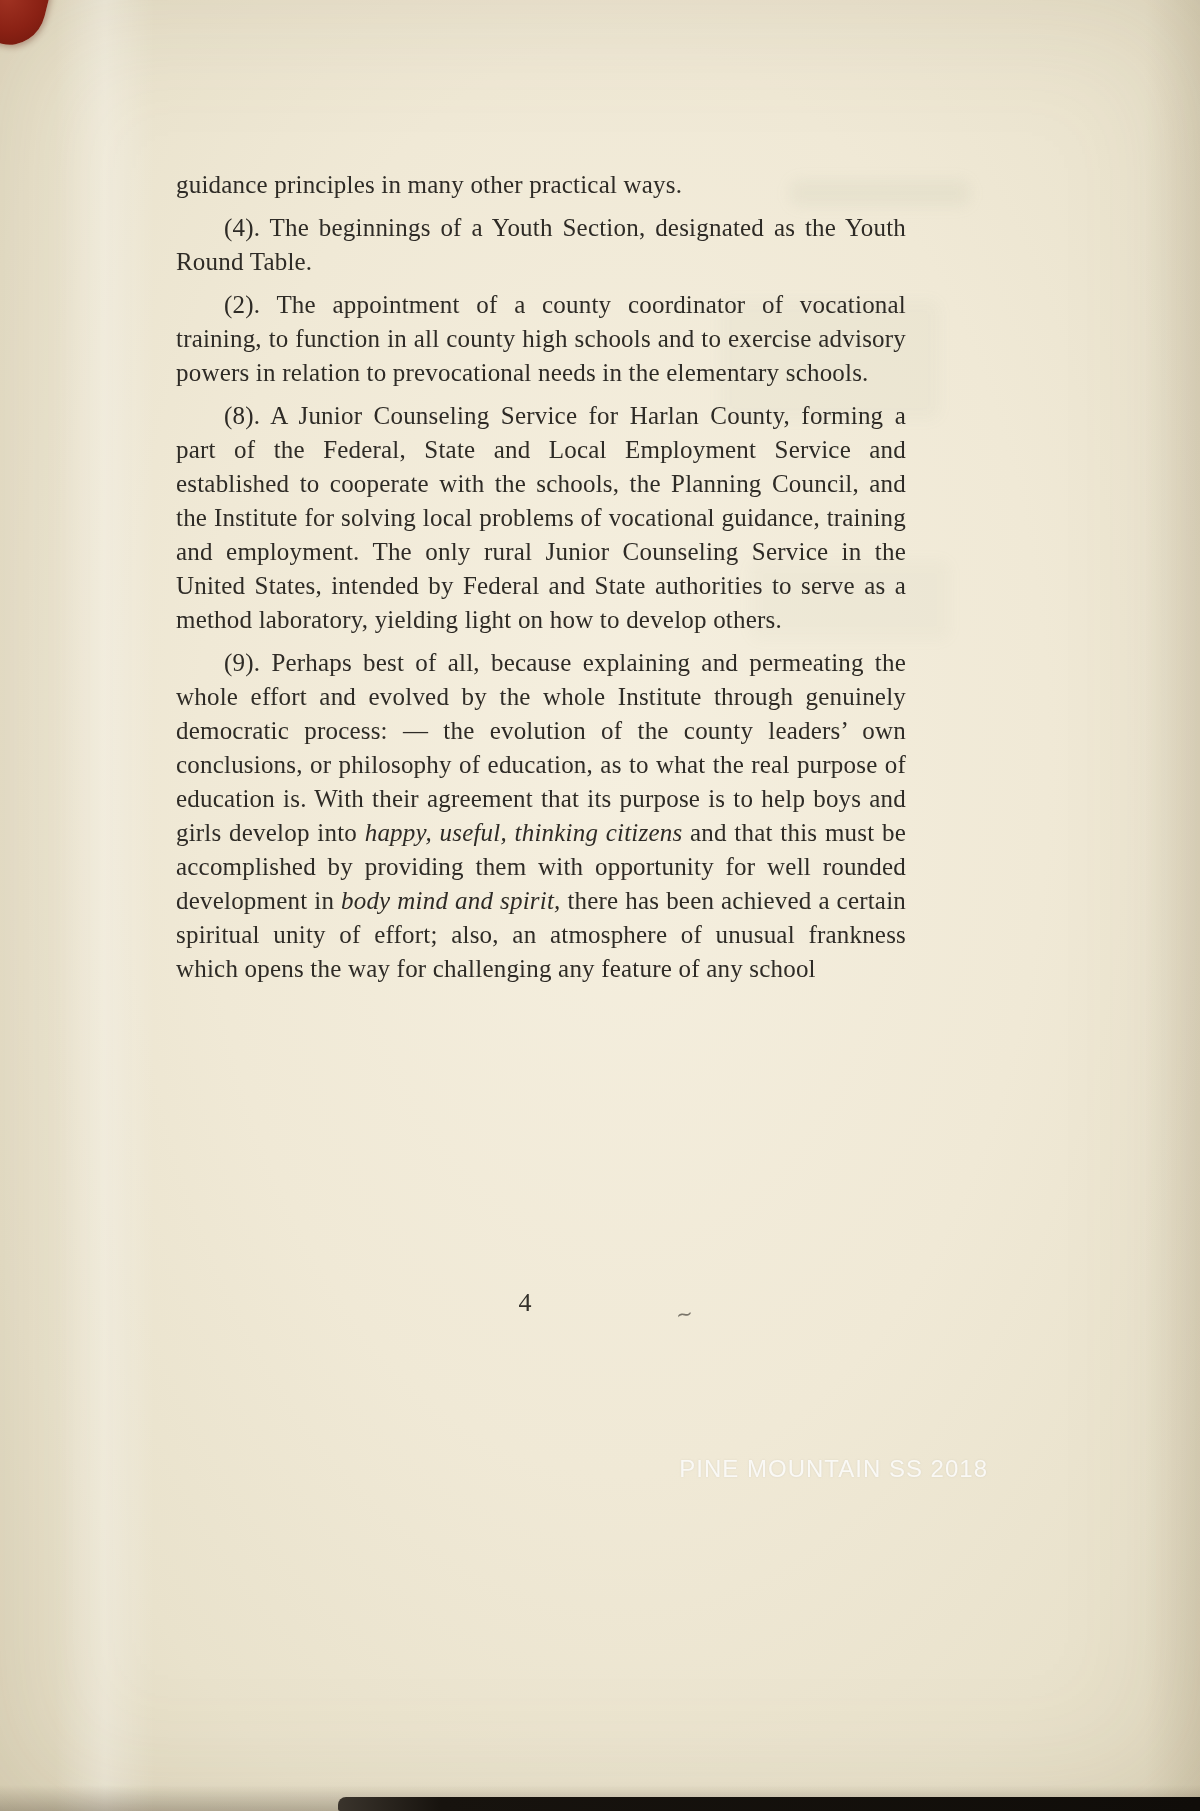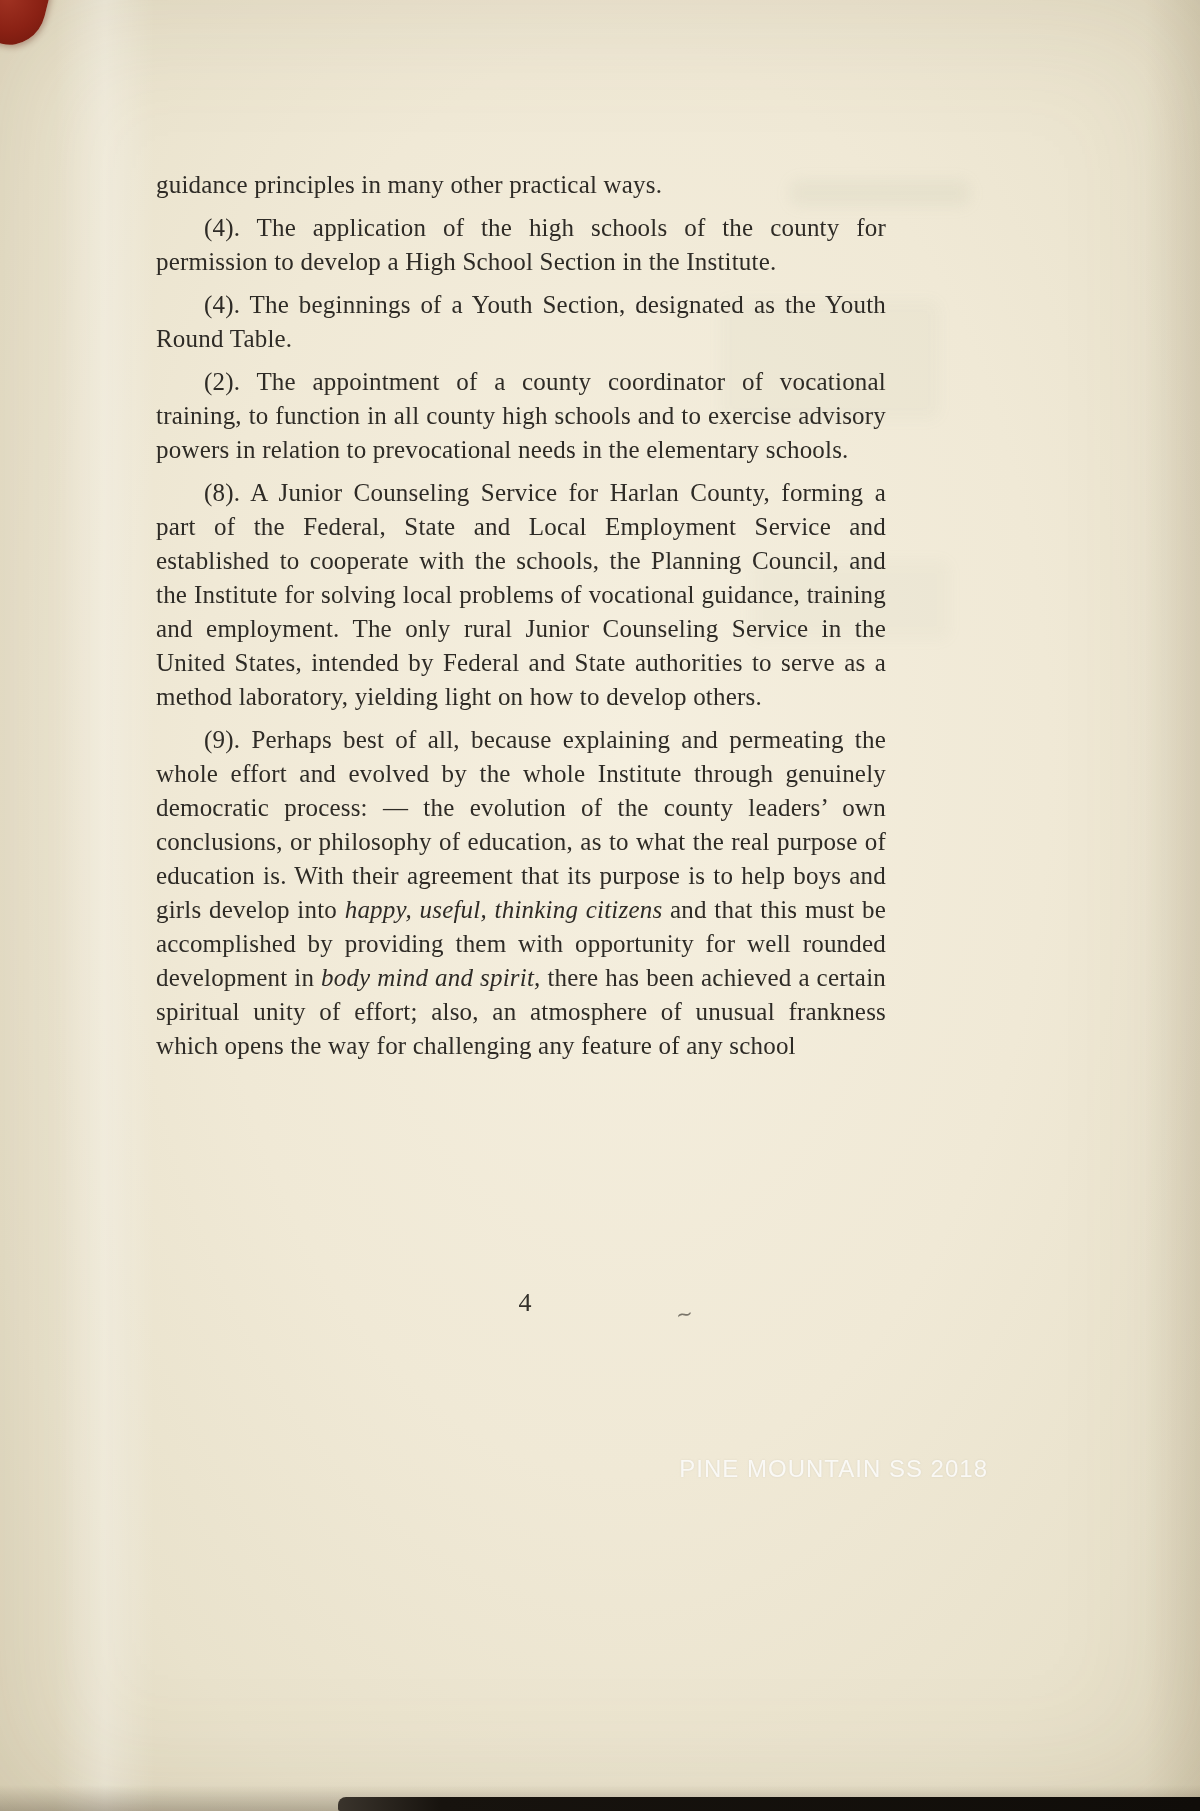--- a/index.html
+++ b/index.html
@@ -44,21 +44,21 @@
     left: -14px;
     width: 58px;
     height: 62px;
     background: radial-gradient(circle at 30% 25%, #a03222 0%, #8a2114 55%, #6e170c 100%);
     transform: rotate(14deg);
     border-radius: 0 4px 60% 6px;
     box-shadow: 2px 2px 6px rgba(90, 30, 15, 0.35);
   }
   .content {
     position: absolute;
-    left: 156px;
+    left: 176px;
     top: 168px;
     width: 730px;
     color: #2e2b26;
     font-size: 25px;
     line-height: 34px;
     text-align: justify;
     letter-spacing: 0.2px;
   }
   .para {
     margin: 0 0 9px 0;
@@ -136,21 +136,20 @@
   <div class="left-light"></div>
   <div class="right-shade"></div>
   <div class="corner-mark"></div>
 
   <div class="smudge smudge-a"></div>
   <div class="smudge smudge-b"></div>
   <div class="smudge smudge-c"></div>
 
   <div class="content">
     <p class="para first">guidance principles in many other practical ways.</p>
-    <p class="para">(4). The application of the high schools of the county for permission to develop a High School Section in the Institute.</p>
     <p class="para">(4). The beginnings of a Youth Section, designated as the Youth Round Table.</p>
     <p class="para">(2). The appointment of a county coordinator of vocational training, to function in all county high schools and to exercise advisory powers in relation to prevocational needs in the elementary schools.</p>
     <p class="para">(8). A Junior Counseling Service for Harlan County, forming a part of the Federal, State and Local Employment Service and established to cooperate with the schools, the Planning Council, and the Institute for solving local problems of vocational guidance, training and employment. The only rural Junior Counseling Service in the United States, intended by Federal and State authorities to serve as a method laboratory, yielding light on how to develop others.</p>
     <p class="para"><span>(9). Perhaps best of all, because explaining and permeating the whole effort and evolved by the whole Institute through genuinely democratic process: — the evolution of the county leaders’ own conclusions, or philosophy of education, as to what the real purpose of education is. With their agreement that its purpose is to help boys and girls develop into </span><em>happy, useful, thinking citizens</em><span> and that this must be accomplished by providing them with opportunity for well rounded development in </span><em>body mind and spirit,</em><span> there has been achieved a certain spiritual unity of effort; also, an atmosphere of unusual frankness which opens the way for challenging any feature of any school</span></p>
   </div>
 
   <div class="folio">
     <span>4</span>
     <span class="pencil-mark">~</span>
   </div>

